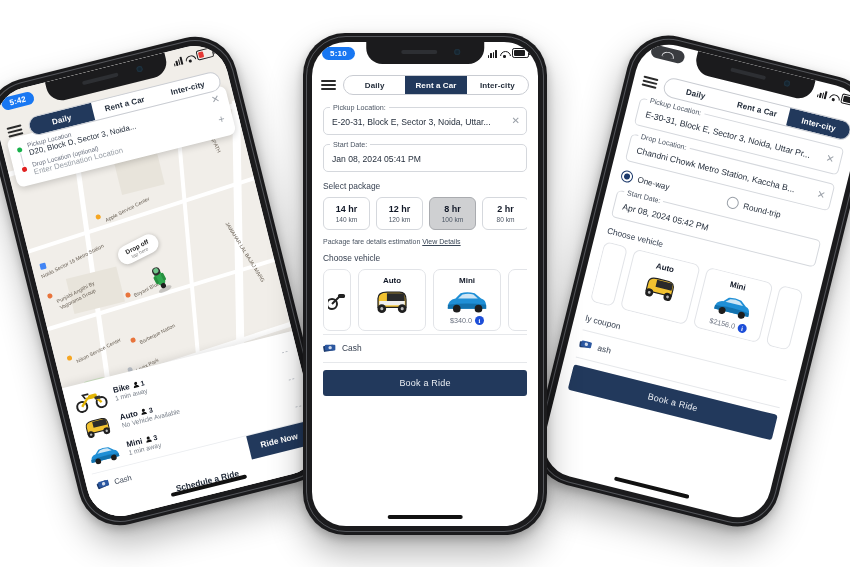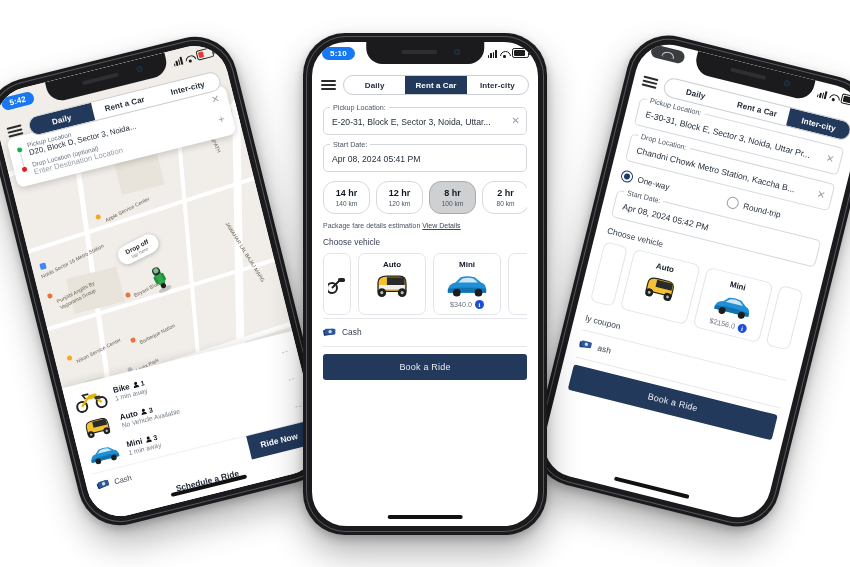--- a/index.html
+++ b/index.html
@@ -67,21 +67,21 @@
     padding:9px 20px 7px 8px;margin-bottom:9px;background:#fff;}
   .field .lbl{position:absolute;top:-5px;left:6px;background:#fff;padding:0 3px;
     font-size:7.2px;color:#4b5563;}
   .field .val{font-size:8.6px;color:#1f2937;white-space:nowrap;overflow:hidden;}
   .field .clr{position:absolute;right:6px;top:50%;transform:translateY(-50%);
     font-size:10px;color:#9aa0a8;line-height:1;cursor:pointer;}
 
   .sect{font-size:8.4px;color:#374151;margin:8px 0 6px 0;}
 
   .pkgrow{display:flex;gap:6px;overflow:hidden;}
-  .pkg{border:1px solid #d5d8dd;border-radius:12px;background:#fff;
+  .pkg{border:1px solid #d5d8dd;border-radius:6px;background:#fff;
     text-align:center;padding:6px 7px;flex:none;cursor:pointer;min-width:31px;}
   .pkg.on{background:#cfd0d2;border-color:#a9abaf;}
   .pkg .hr{font-size:9px;font-weight:bold;color:#111827;}
   .pkg .km{font-size:6.6px;color:#4b5563;margin-top:2px;}
 
   .fareline{font-size:7px;color:#4b5563;margin:8px 0 2px 0;}
   .fareline a{color:#3a4757;text-decoration:underline;}
 
   .vehrow{display:flex;gap:7px;overflow:hidden;}
   .veh{border:1px solid #e2e4e8;border-radius:7px;background:#fff;
@@ -538,23 +538,24 @@
       </div>
 
       <div class="body" style="padding-top:12px;">
         <div class="field">
           <div class="lbl">Pickup Location:</div>
           <div class="val">E-20-31, Block E, Sector 3, Noida, Uttar...</div>
           <div class="clr">✕</div>
         </div>
         <div class="field">
           <div class="lbl">Start Date:</div>
-          <div class="val">Apr 08, 2024 05:41 PM</div>
-        </div>
-
+          <div class="val">Jan 08, 2024 05:41 PM</div>
+        </div>
+
+        <div class="sect">Select package</div>
         <div class="pkgrow">
           <div class="pkg">
             <div class="hr">14 hr</div>
             <div class="km">140 km</div>
           </div>
           <div class="pkg">
             <div class="hr">12 hr</div>
             <div class="km">120 km</div>
           </div>
           <div class="pkg on">

